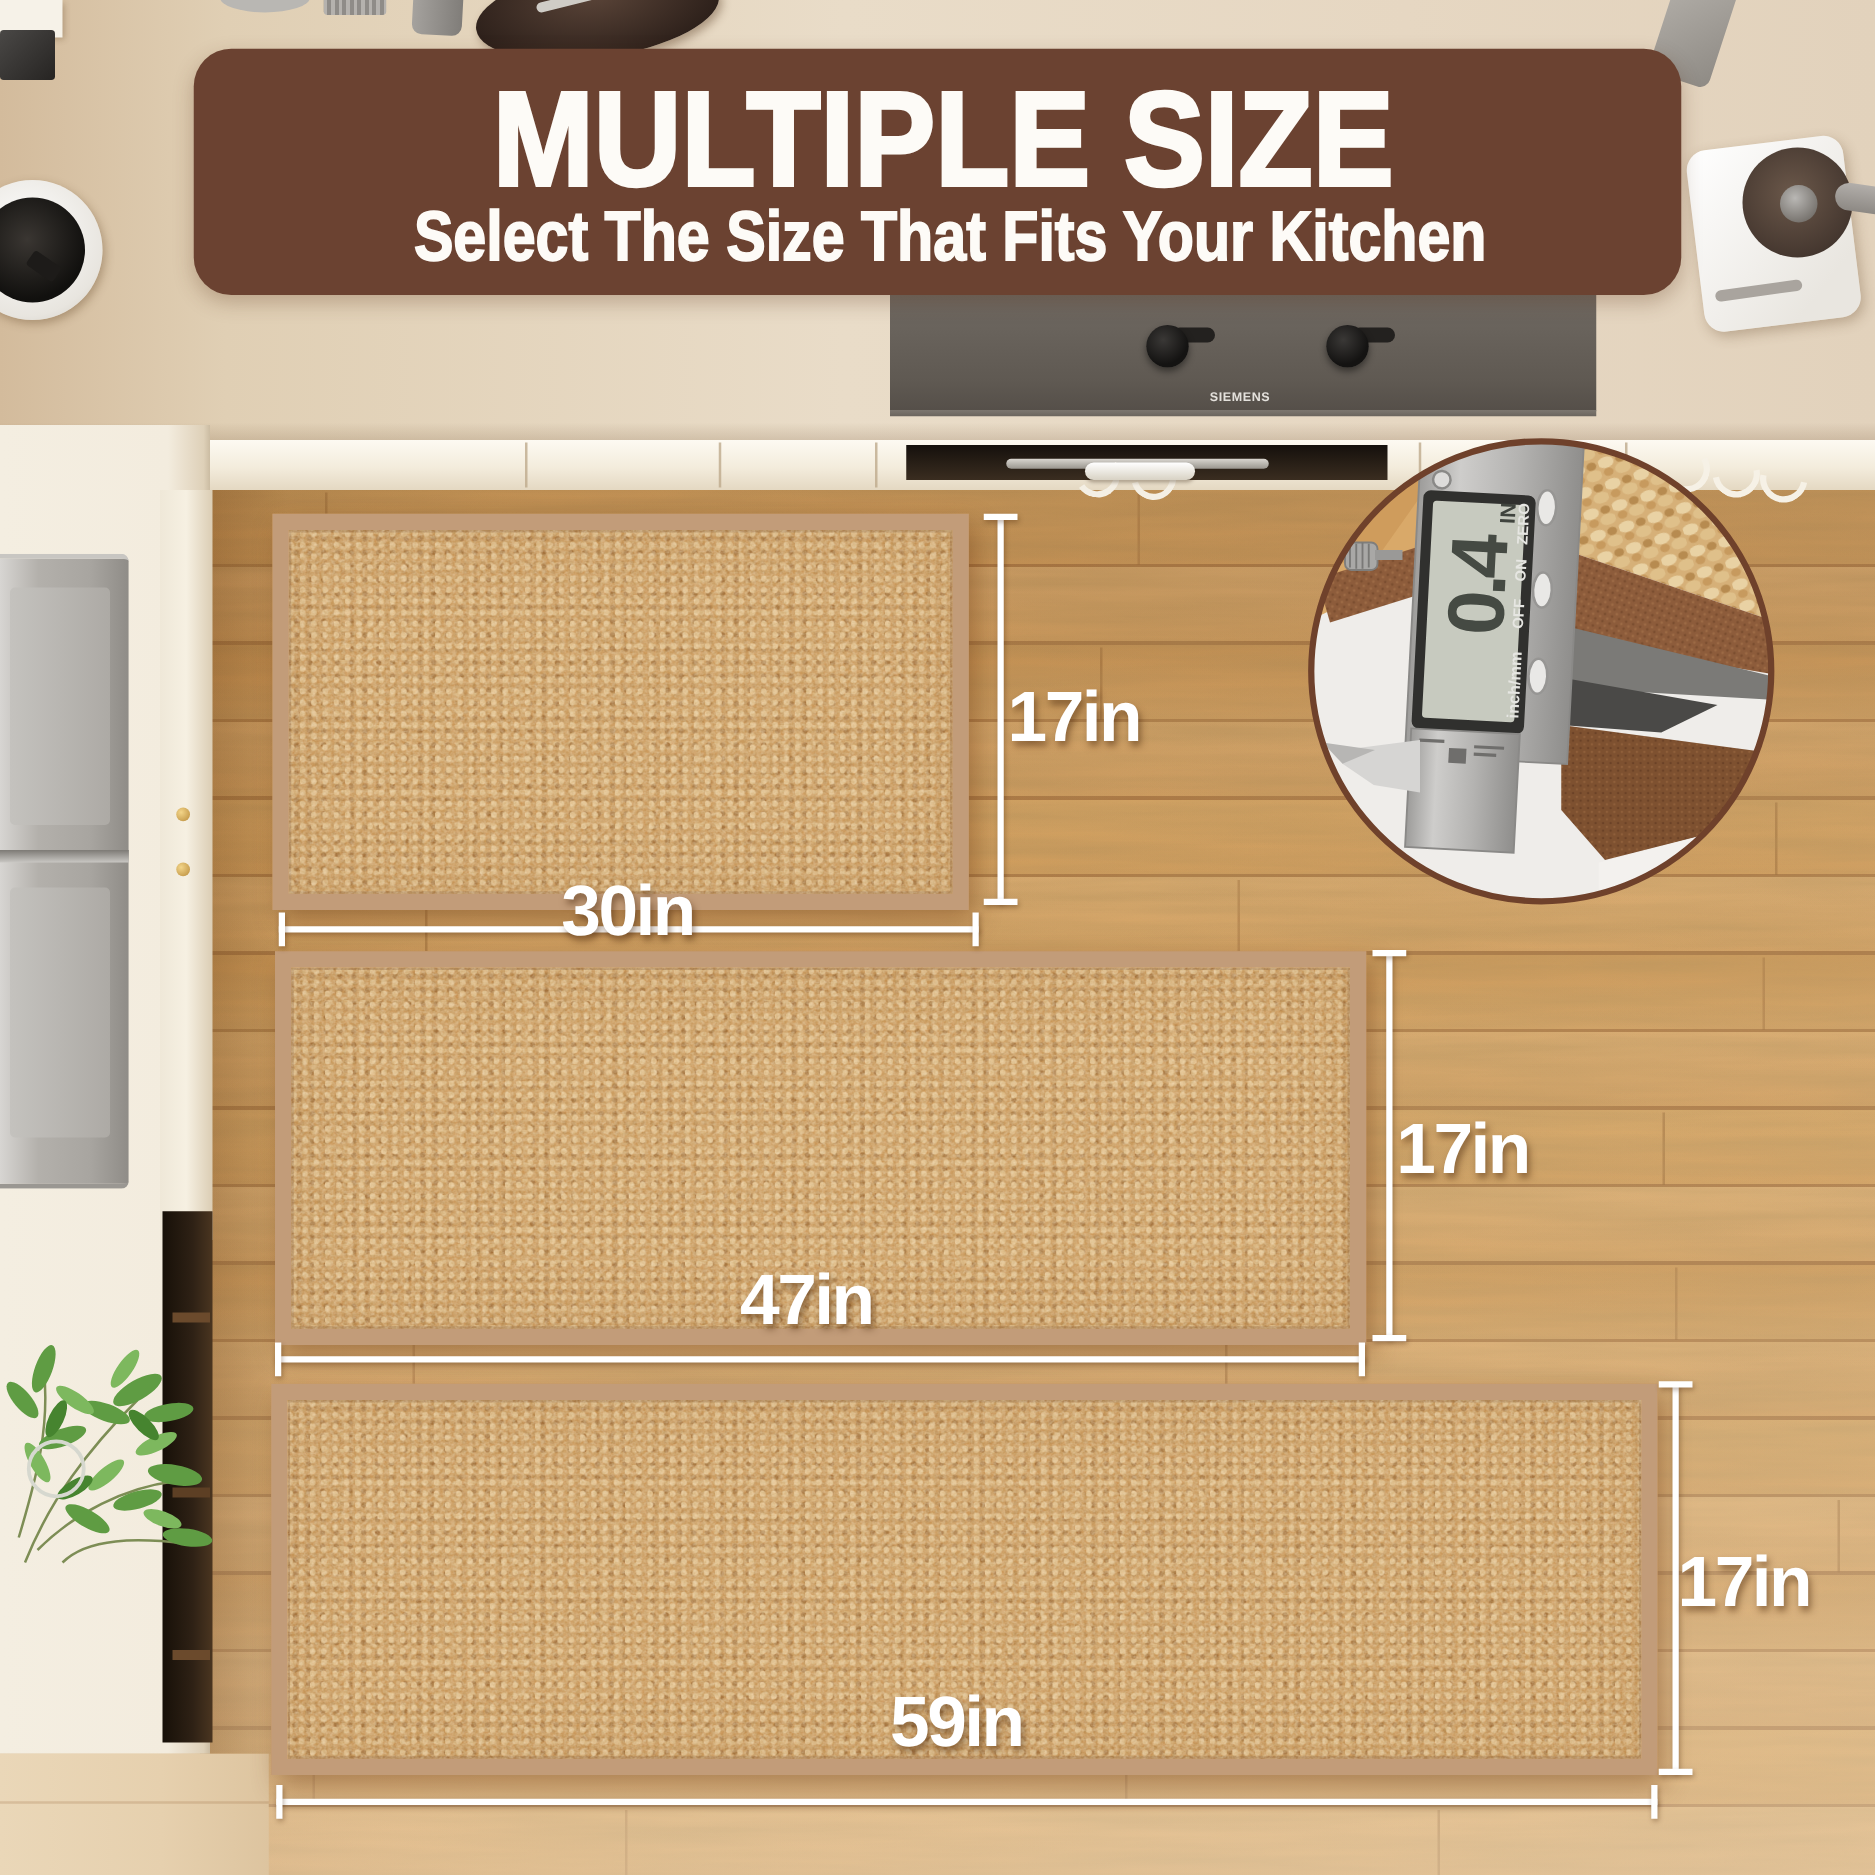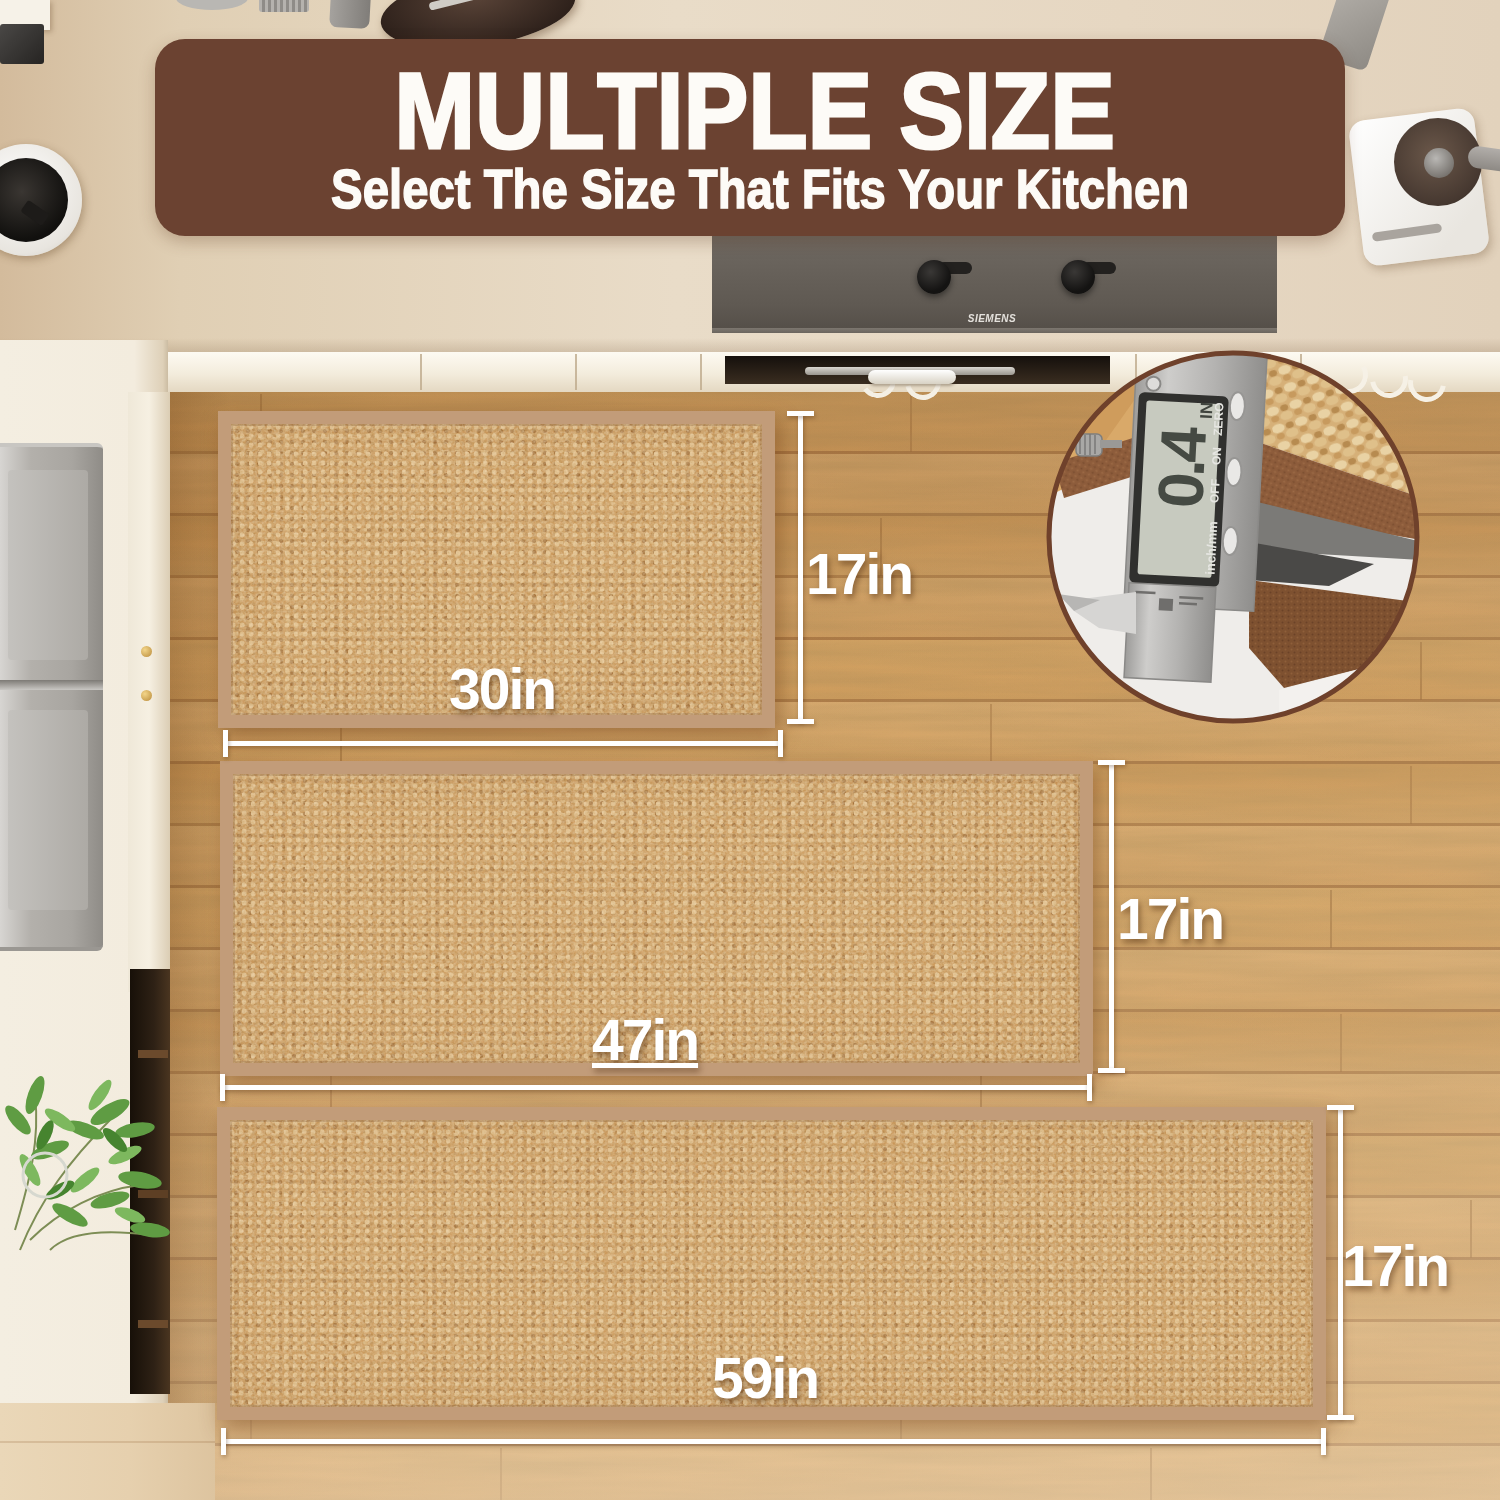--- a/index.html
+++ b/index.html
@@ -135,21 +135,21 @@
   <div class="abs" style="left:712px;top:228px;width:565px;height:103px;background:linear-gradient(180deg,#716b64,#5f5952 75%,#544e48 100%);border-radius:0 0 3px 3px;"></div>
 
   <div class="abs" style="left:712px;top:328px;width:565px;height:5px;background:linear-gradient(180deg,#7c766f,#6b655e);"></div>
 
   <div class="abs" style="left:938px;top:262px;width:34px;height:12px;border-radius:6px;background:#23211f;"></div>
   <div class="abs" style="left:917px;top:260px;width:34px;height:34px;border-radius:50%;background:radial-gradient(circle at 40% 35%,#3a3836,#141312 65%);box-shadow:0 3px 6px rgba(0,0,0,.45);"></div>
 
   <div class="abs" style="left:1082px;top:262px;width:34px;height:12px;border-radius:6px;background:#23211f;"></div>
   <div class="abs" style="left:1061px;top:260px;width:34px;height:34px;border-radius:50%;background:radial-gradient(circle at 40% 35%,#3a3836,#141312 65%);box-shadow:0 3px 6px rgba(0,0,0,.45);"></div>
 
-  <div class="abs" style="left:962px;top:313px;width:60px;text-align:center;font-size:10px;font-weight:bold;color:#e4e1dc;letter-spacing:.5px;font-style:italic;">SIEMENS</div>
+  <div class="abs" style="left:962px;top:313px;width:60px;text-align:center;font-size:10px;font-weight:bold;color:#e4e1dc;letter-spacing:.5px;">SIEMENS</div>
 
   <div class="abs" style="left:0;top:0;width:50px;height:30px;background:#f6f2e8;box-shadow:2px 2px 5px rgba(90,60,30,.3);"></div>
 
   <div class="abs" style="left:0;top:24px;width:44px;height:40px;background:linear-gradient(135deg,#4a4846,#262422);border-radius:3px;"></div>
 
   <div class="abs" style="left:-30px;top:144px;width:112px;height:112px;border-radius:50%;background:radial-gradient(circle at 45% 40%,#ffffff,#e8e5df 70%,#c9c5bd 100%);box-shadow:2px 3px 8px rgba(90,60,30,.35);"></div>
   <div class="abs" style="left:-16px;top:158px;width:84px;height:84px;border-radius:50%;background:radial-gradient(circle at 45% 40%,#3a3632,#11100e 70%);"></div>
   <div class="abs" style="left:22px;top:206px;width:26px;height:14px;background:#1d1b19;border-radius:3px;transform:rotate(35deg);"></div>
 
   <div class="abs" style="left:176px;top:-14px;width:72px;height:24px;border-radius:50%;background:#b9b7b3;"></div>
@@ -237,33 +237,33 @@
   <div class="dimline" style="left:798px;top:413px;width:5px;height:309px;"></div>
   <div class="dimline" style="left:787px;top:411px;width:27px;height:5px;"></div>
   <div class="dimline" style="left:787px;top:719px;width:27px;height:5px;"></div>
 
   <div class="dimlabel" style="left:806px;top:541px;">17in</div>
 
   <div class="dimline" style="left:223px;top:741px;width:560px;height:5px;"></div>
   <div class="dimline" style="left:223px;top:730px;width:5px;height:27px;"></div>
   <div class="dimline" style="left:778px;top:730px;width:5px;height:27px;"></div>
 
-  <div class="dimlabel" style="left:449px;top:656px;">30in</div>
+  <div class="dimlabel" style="left:449px;top:696px;">30in</div>
 
   <div class="dimline" style="left:1109px;top:762px;width:5px;height:309px;"></div>
   <div class="dimline" style="left:1098px;top:760px;width:27px;height:5px;"></div>
   <div class="dimline" style="left:1098px;top:1068px;width:27px;height:5px;"></div>
 
   <div class="dimlabel" style="left:1117px;top:886px;">17in</div>
 
   <div class="dimline" style="left:220px;top:1085px;width:872px;height:5px;"></div>
   <div class="dimline" style="left:220px;top:1074px;width:5px;height:27px;"></div>
   <div class="dimline" style="left:1087px;top:1074px;width:5px;height:27px;"></div>
 
-  <div class="dimlabel" style="left:592px;top:1007px;text-decoration:underline;">47in</div>
+  <div class="dimlabel" style="left:592px;top:1007px;">47in</div>
 
   <div class="dimline" style="left:1338px;top:1107px;width:5px;height:311px;"></div>
   <div class="dimline" style="left:1327px;top:1105px;width:27px;height:5px;"></div>
   <div class="dimline" style="left:1327px;top:1415px;width:27px;height:5px;"></div>
 
   <div class="dimlabel" style="left:1342px;top:1233px;">17in</div>
 
   <div class="dimline" style="left:221px;top:1439px;width:1105px;height:5px;"></div>
   <div class="dimline" style="left:221px;top:1428px;width:5px;height:27px;"></div>
   <div class="dimline" style="left:1321px;top:1428px;width:5px;height:27px;"></div>

